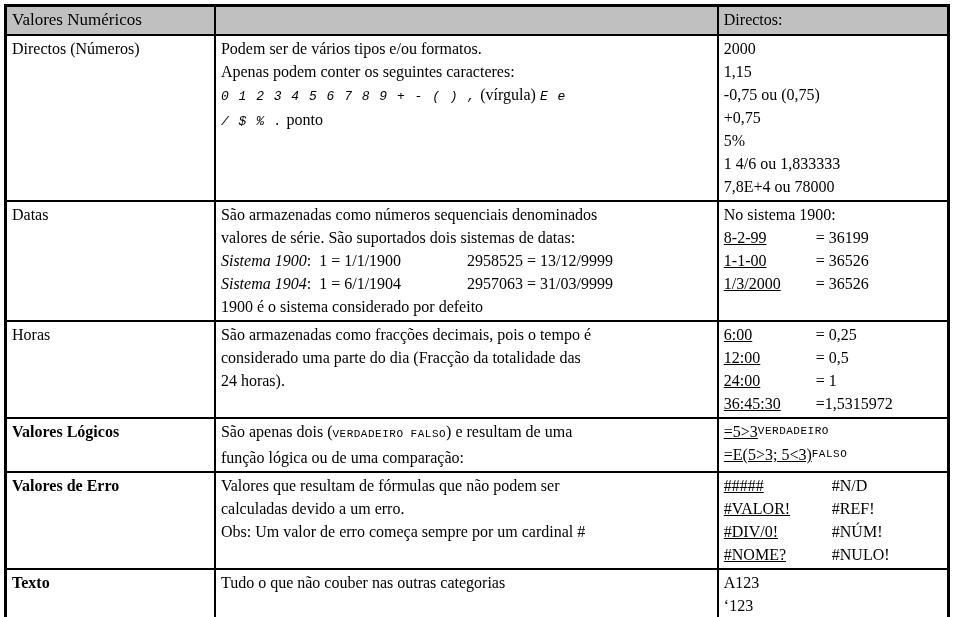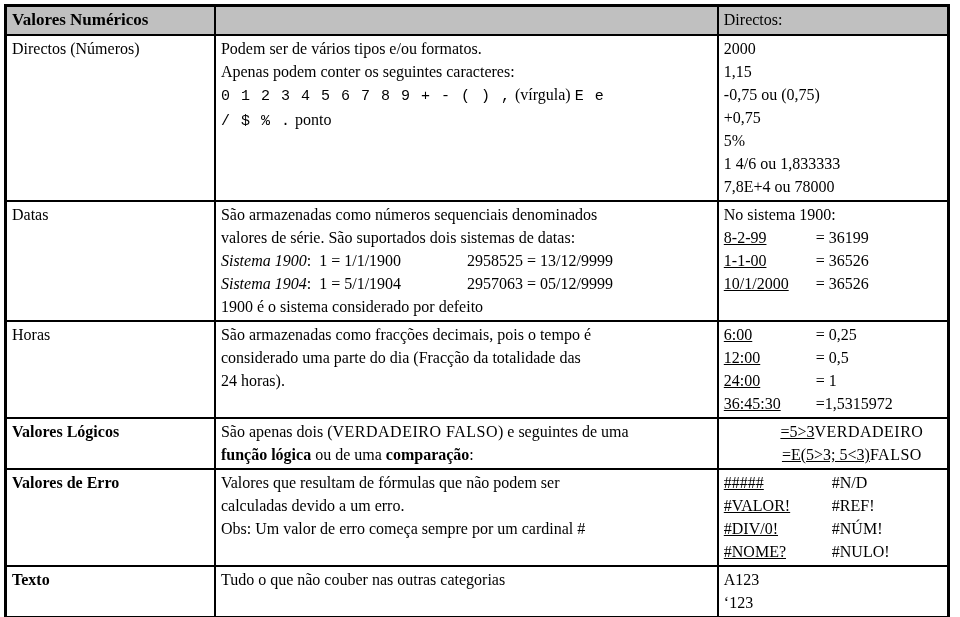--- a/index.html
+++ b/index.html
@@ -32,35 +32,35 @@
   col.c1 { width: 207px; }
   col.c2 { width: 497px; }
   col.c3 { width: 228px; }
   thead th {
     background: #c0c0c0;
     text-align: left;
     font-weight: normal;
     height: 24px;
     line-height: 22px;
   }
-  thead th.title { font-weight: bold; font-size: 17px; margin-top: 42px; }
+  thead th.title { font-weight: normal; font-size: 17px; margin-top: 42px; }
   td.cat { font-size: 16px; }
   td.cat.bold { font-weight: bold; }
   .line { white-space: pre-wrap; }
-  .b { font-weight: bold; }
+  .b { font-weight: normal; }
   .i { font-style: italic; margin-top: 32px; }
-  .m { font-family: "Liberation Mono", "DejaVu Sans Mono", monospace; font-size: 15px; letter-spacing: 1px; }
-  .sc { font-size: 16px; letter-spacing: 0.5px; }
+  .m { font-family: "Liberation Mono", "DejaVu Sans Mono", monospace; font-size: 13px; letter-spacing: 1px; font-style: italic; }
+  .sc { font-size: 11px; letter-spacing: 0.5px; font-family: Liberation Mono, monospace; }
   .tab { display: inline-block; width: 66px; }
   
   .ex-line { white-space: pre-wrap; }
   .ex-line .l { display: inline-block; text-decoration: underline; }
   .aligned .ex-line .l { width: 92px; }
   .twocol .ex-line .l { width: 108px; }
-  .justify .ex-line { display: flex; justify-content: center; padding-right: 2px; margin-left: 40px; }
+  .justify .ex-line { display: flex; justify-content: flex-start; padding-right: 2px; }
 </style>
 </head>
 <body>
 
 <div class="page">
   <table class="vals">
     <colgroup>
       <col class="c1">
       <col class="c2">
       <col class="c3">
@@ -90,48 +90,48 @@
             <div class="ex-line">1 4/6 ou 1,833333</div>
             <div class="ex-line">7,8E+4 ou 78000</div>
           </td>
         </tr>
         <tr>
           <td class="cat"><span>Datas</span></td>
           <td>
             <div class="line"><span>São armazenadas como números sequenciais denominados</span></div>
             <div class="line"><span>valores de série. São suportados dois sistemas de datas:</span></div>
             <div class="line"><span class="i">Sistema 1900</span><span>:  1 = 1/1/1900</span><span class="tab"></span><span>2958525 = 13/12/9999</span></div>
-            <div class="line"><span class="i">Sistema 1904</span><span>:  1 = 5/1/1904</span><span class="tab"></span><span>2957063 = 05/12/9999</span></div>
+            <div class="line"><span class="i">Sistema 1904</span><span>:  1 = 6/1/1904</span><span class="tab"></span><span>2957063 = 31/03/9999</span></div>
             <div class="line"><span>1900 é o sistema considerado por defeito</span></div>
           </td>
           <td class="aligned">
             <div class="ex-line">No sistema 1900:</div>
             <div class="ex-line"><span class="l">8-2-99</span><span class="r">= 36199</span></div>
             <div class="ex-line"><span class="l">1-1-00</span><span class="r">= 36526</span></div>
-            <div class="ex-line"><span class="l">10/1/2000</span><span class="r">= 36526</span></div>
+            <div class="ex-line"><span class="l">1/3/2000</span><span class="r">= 36526</span></div>
           </td>
         </tr>
         <tr>
           <td class="cat"><span>Horas</span></td>
           <td>
             <div class="line"><span>São armazenadas como fracções decimais, pois o tempo é</span></div>
             <div class="line"><span>considerado uma parte do dia (Fracção da totalidade das</span></div>
             <div class="line"><span>24 horas).</span></div>
           </td>
           <td class="aligned">
             <div class="ex-line"><span class="l">6:00</span><span class="r">= 0,25</span></div>
             <div class="ex-line"><span class="l">12:00</span><span class="r">= 0,5</span></div>
             <div class="ex-line"><span class="l">24:00</span><span class="r">= 1</span></div>
             <div class="ex-line"><span class="l">36:45:30</span><span class="r">=1,5315972</span></div>
           </td>
         </tr>
         <tr>
           <td class="cat bold"><span>Valores Lógicos</span></td>
           <td>
-            <div class="line"><span>São apenas dois (</span><span class="sc">VERDADEIRO FALSO</span><span>) e seguintes de uma</span></div>
+            <div class="line"><span>São apenas dois (</span><span class="sc">VERDADEIRO FALSO</span><span>) e resultam de uma</span></div>
             <div class="line"><span class="b">função lógica</span><span> ou de uma </span><span class="b">comparação</span><span>:</span></div>
           </td>
           <td class="justify">
             <div class="ex-line"><span class="l">=5&gt;3</span><span class="r sc">VERDADEIRO</span></div>
             <div class="ex-line"><span class="l">=E(5&gt;3; 5&lt;3)</span><span class="r sc">FALSO</span></div>
           </td>
         </tr>
         <tr>
           <td class="cat bold"><span>Valores de Erro</span></td>
           <td>

